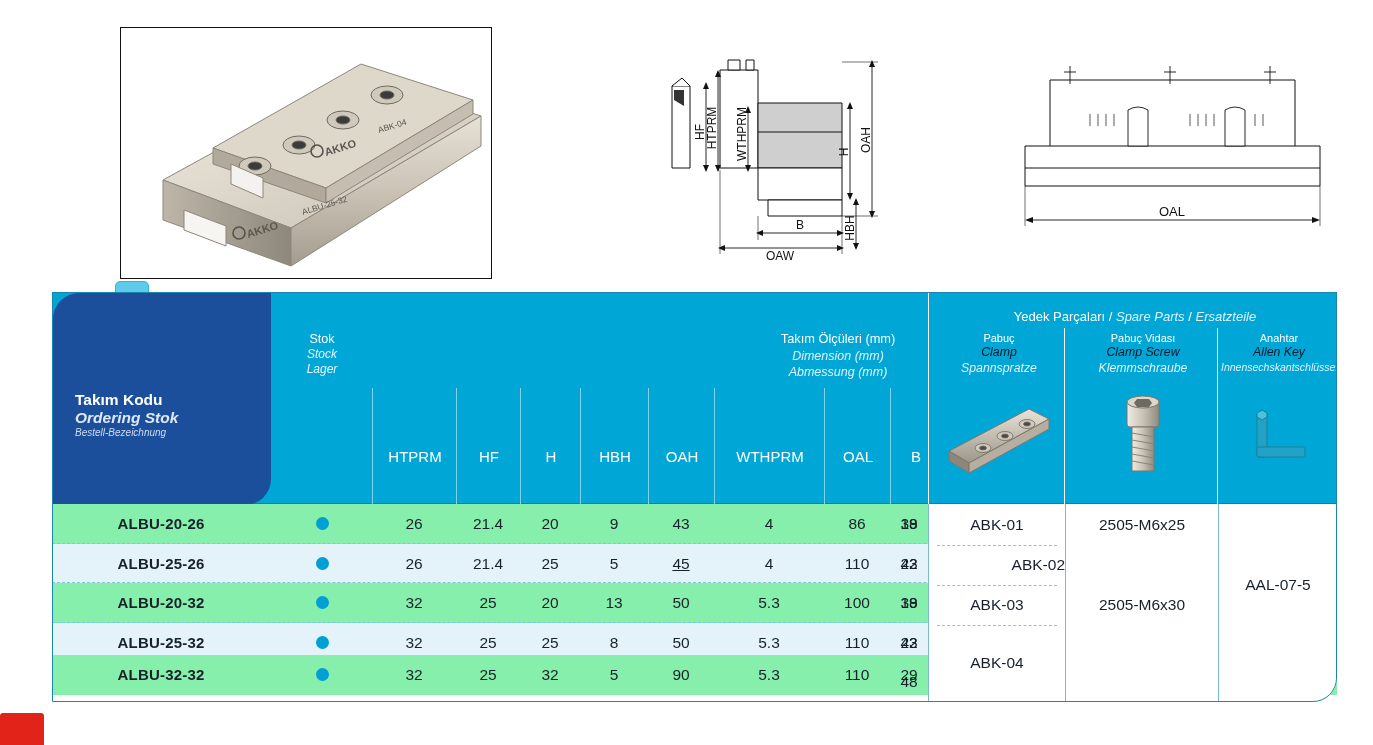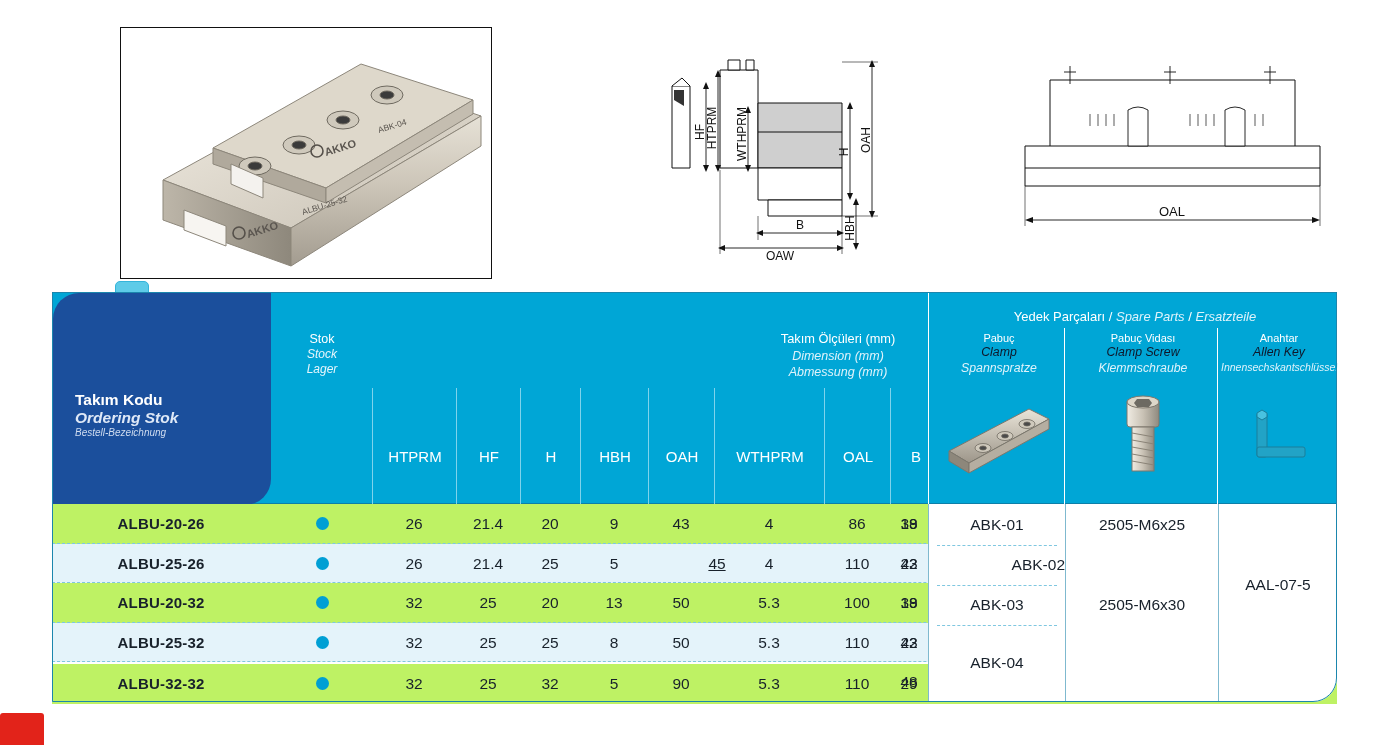--- a/index.html
+++ b/index.html
@@ -80,21 +80,21 @@
   
   .vsep { position:absolute; top:96px; width:1px; height:116px; background:#7fd3ec; }
   .vsep.full { top:0; height:212px; background:#ffffff; }
 
   
   #tbody { position:absolute; left:0; top:212px; width:1285px; height:198px; }
   .row {
     position:absolute; left:0; width:1285px; height:39.6px;
     border-bottom:1px dashed #7fc7e0;
   }
-  .row.even { background:#bef264; }
+  .row.even { background:#86efac; }
   .row.odd  { background:#e4f3fa; }
   .cell {
     position:absolute; top:0; height:39.6px; line-height:39.6px;
     text-align:center; font-size:15.5px; color:#18212b;
   }
   .cell.code { font-weight:bold; font-size:15px; letter-spacing:.2px; }
   .dot {
     position:absolute; width:13px; height:13px; border-radius:50%;
     background:#009fd4; top:13px;
   }
@@ -435,21 +435,21 @@
       <div class="cell" style="left:876px; width:0;"></div>
     </div>
 
     <div class="row odd" style="top:39.6px;">
       <div class="cell code" style="left:0; width:218px;">ALBU-25-26</div>
       <div class="dot" style="left:264px;"></div>
       <div class="cell" style="left:320px; width:84px;">26</div>
       <div class="cell" style="left:404px; width:64px;">21.4</div>
       <div class="cell" style="left:468px; width:60px;">25</div>
       <div class="cell" style="left:528px; width:68px;">5</div>
-      <div class="cell" style="left:632px; width:66px;text-decoration:underline;">45</div>
+      <div class="cell" style="left:596px; width:66px;text-decoration:underline;">45</div>
       <div class="cell" style="left:662px; width:110px;">4</div>
       <div class="cell" style="left:772px; width:66px;">110</div>
       <div class="cell" style="left:838px; width:38px;">23</div>
     </div>
 
     <div class="row even" style="top:79.2px;">
       <div class="cell code" style="left:0; width:218px;">ALBU-20-32</div>
       <div class="dot" style="left:264px;"></div>
       <div class="cell" style="left:320px; width:84px;">32</div>
       <div class="cell" style="left:404px; width:64px;">25</div>
@@ -467,21 +467,21 @@
       <div class="cell" style="left:320px; width:84px;">32</div>
       <div class="cell" style="left:404px; width:64px;">25</div>
       <div class="cell" style="left:468px; width:60px;">25</div>
       <div class="cell" style="left:528px; width:68px;">8</div>
       <div class="cell" style="left:596px; width:66px;">50</div>
       <div class="cell" style="left:662px; width:110px;">5.3</div>
       <div class="cell" style="left:772px; width:66px;">110</div>
       <div class="cell" style="left:838px; width:38px;">23</div>
     </div>
 
-    <div class="row even" style="top:160px; border-bottom:none;">
+    <div class="row even" style="top:151px; border-bottom:none;">
       <div class="cell code" style="left:0; width:218px;">ALBU-32-32</div>
       <div class="dot" style="left:264px;"></div>
       <div class="cell" style="left:320px; width:84px;">32</div>
       <div class="cell" style="left:404px; width:64px;">25</div>
       <div class="cell" style="left:468px; width:60px;">32</div>
       <div class="cell" style="left:528px; width:68px;">5</div>
       <div class="cell" style="left:596px; width:66px;">90</div>
       <div class="cell" style="left:662px; width:110px;">5.3</div>
       <div class="cell" style="left:772px; width:66px;">110</div>
       <div class="cell" style="left:838px; width:38px;">29</div>

